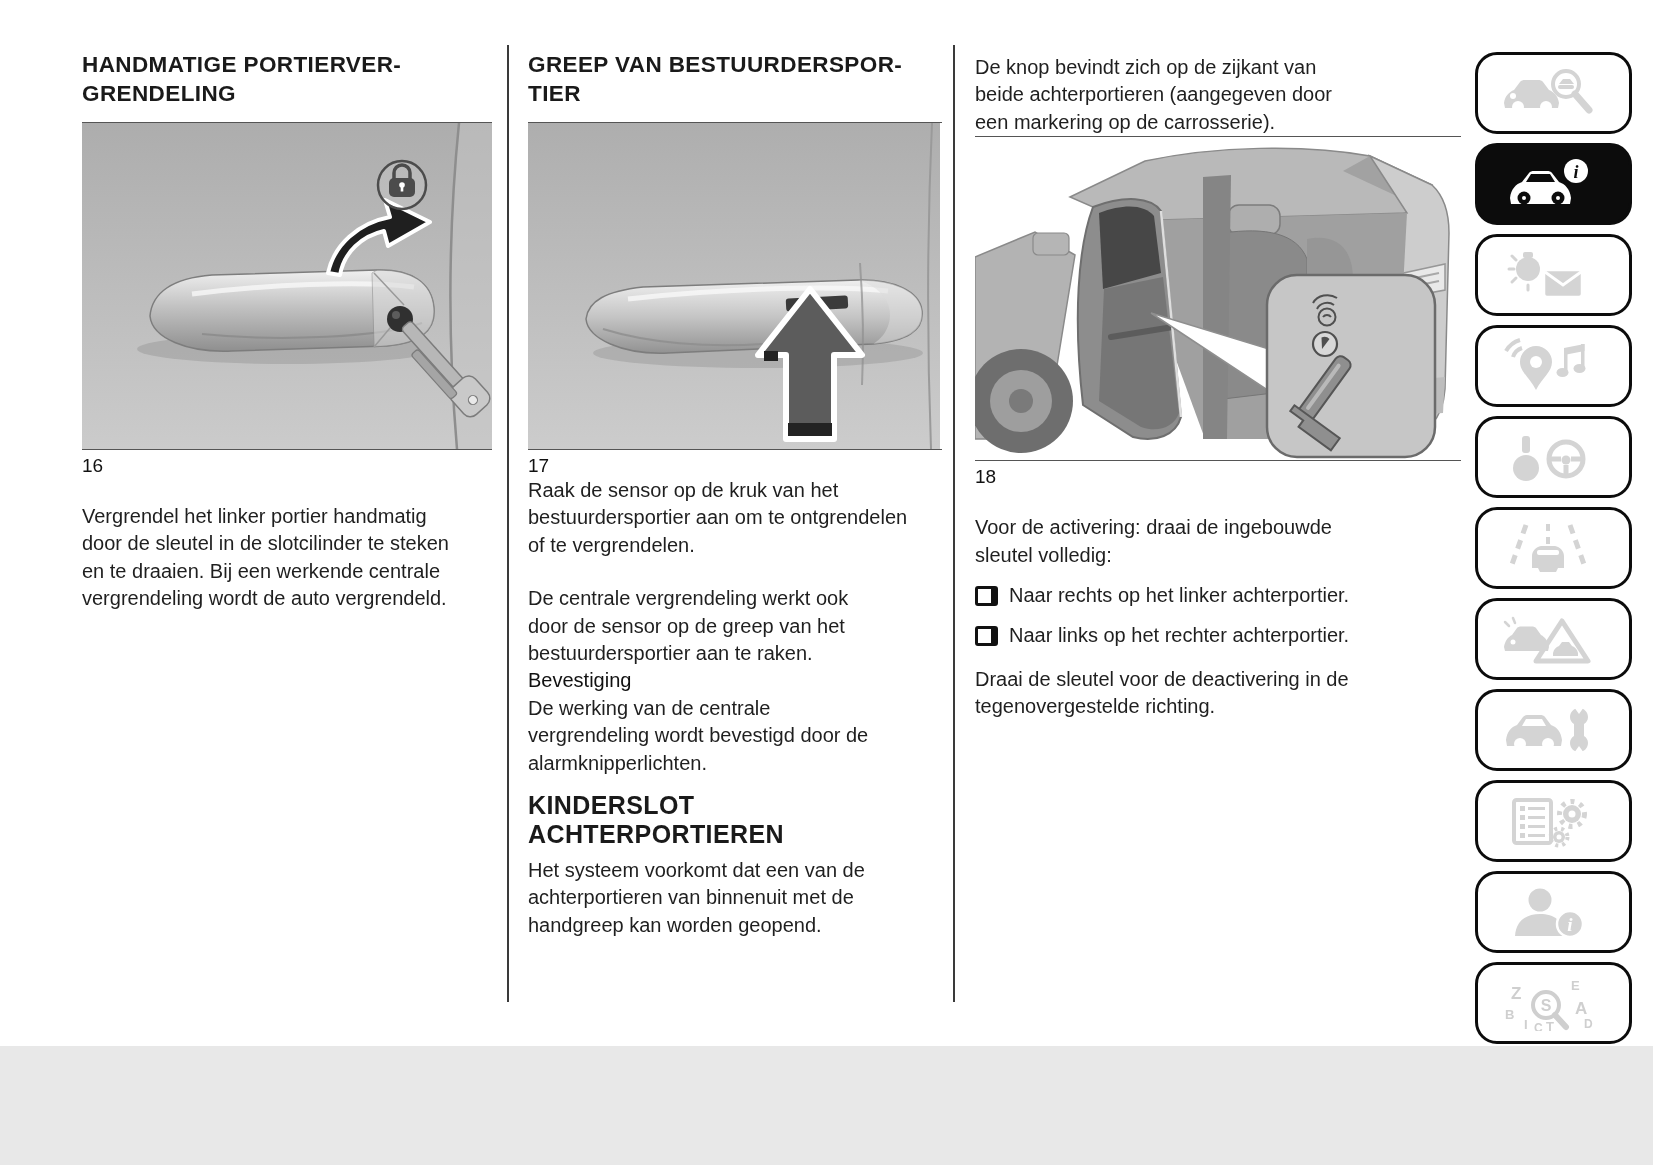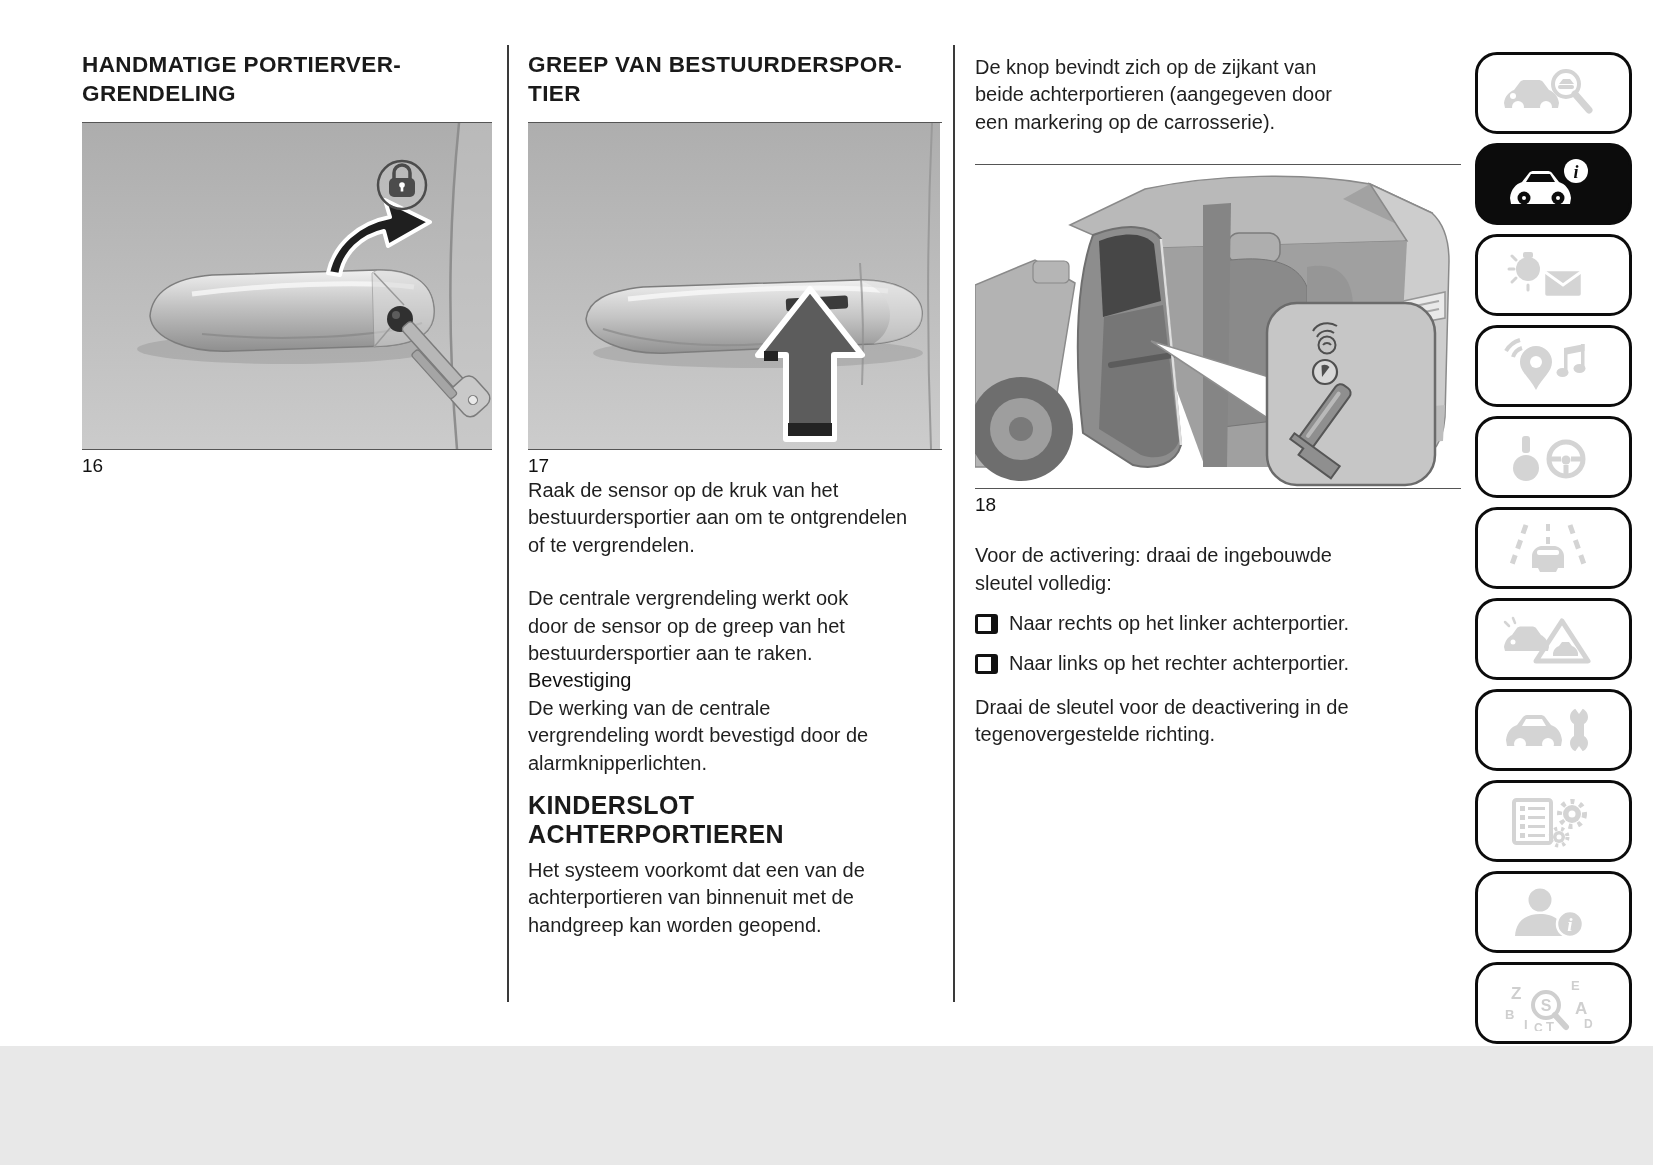--- a/index.html
+++ b/index.html
@@ -75,20 +75,24 @@
             <circle cx="320" cy="62" r="24" fill="#ffffff" fill-opacity="0.12" stroke="#4c4c4c" stroke-width="2.5"></circle>
             <path d="M312,56 v-6 a8,8 0 0 1 16,0 v6" fill="none" stroke="#4c4c4c" stroke-width="3.5"></path>
             <rect x="307" y="55" width="26" height="19" rx="5" fill="#4c4c4c"></rect>
             <circle cx="320" cy="62" r="2.8" fill="#fff"></circle>
             <rect x="318.7" y="62" width="2.6" height="6.5" fill="#fff"></rect>
           </g>
         </svg>
       </div>
       <figcaption class="figcap">16</figcaption>
     </figure>
+    <p class="t gap26">Vergrendel het linker portier handmatig
+door de sleutel in de slotcilinder te steken
+en te draaien. Bij een werkende centrale
+vergrendeling wordt de auto vergrendeld.</p>
   </section>
 
   <section class="col" style="left:528px;width:414px;">
     <h1 class="h1">GREEP VAN BESTUURDERSPOR-
 TIER</h1>
     <figure class="figure">
       <div class="figbox">
         <svg viewBox="0 0 412 326" width="412" height="326">
           <defs>
             <linearGradient id="bg17" x1="0" y1="0" x2="0" y2="1">
@@ -133,21 +137,21 @@
 ACHTERPORTIEREN</h2>
     <p class="t">Het systeem voorkomt dat een van de
 achterportieren van binnenuit met de
 handgreep kan worden geopend.</p>
   </section>
 
   <section class="col" style="left:975px;top:46px;width:486px;">
     <p class="t" style="margin-top:8px;">De knop bevindt zich op de zijkant van
 beide achterportieren (aangegeven door
 een markering op de carrosserie).</p>
-    <figure class="figure" style="margin-top:28px;">
+    <figure class="figure" style="margin-top:0;">
       <div class="figbox">
         <svg viewBox="0 0 486 323" width="486" height="323">
           <rect width="486" height="323" fill="#ffffff"></rect>
 
           <path d="M0,120 L60,95 L100,118 L70,302 L0,302 Z" fill="#b3b3b3" stroke="#8a8a8a" stroke-width="1.5"></path>
           <path d="M95,60 L170,24 C240,9 330,7 395,19 L457,48 L432,76 L150,84 Z" fill="#b9b9b9" stroke="#8a8a8a" stroke-width="1.5"></path>
           <path d="M395,19 L457,48 L428,62 L368,34 Z" fill="#a2a2a2"></path>
           <path d="M395,19 L457,48 C470,60 474,76 474,96 L470,252 C468,282 452,300 422,302 L358,302 L358,88 L432,76 Z" fill="#cdcdcd" stroke="#8a8a8a" stroke-width="1.5"></path>
           <path d="M410,140 L470,127 L470,153 L410,164 Z" fill="#e9e9e9" stroke="#979797" stroke-width="1.5"></path>
           <path d="M416,146 L464,136 M416,154 L464,144" stroke="#a8a8a8" stroke-width="2"></path>

